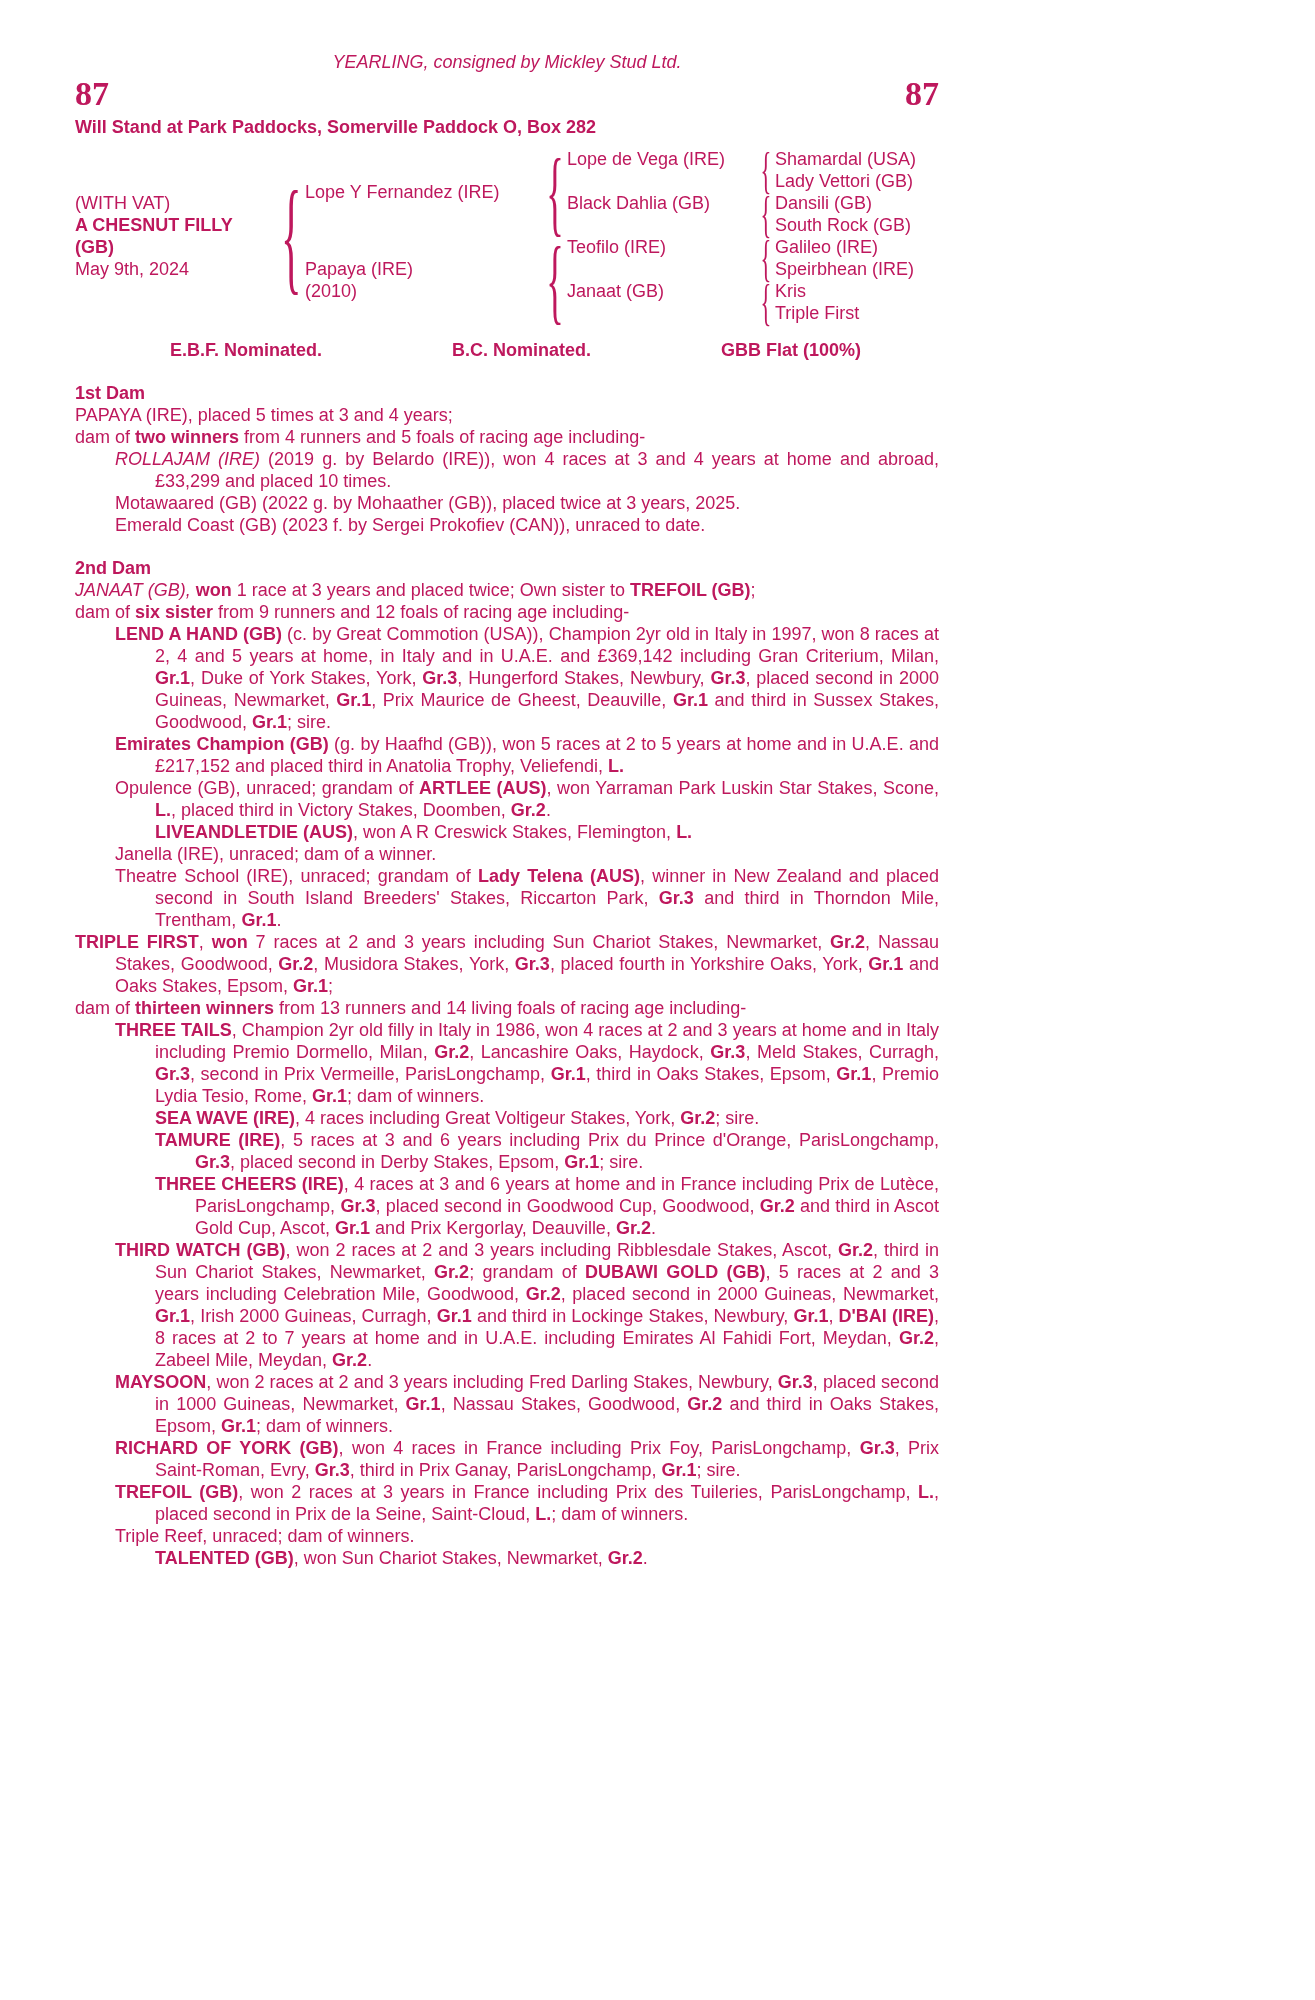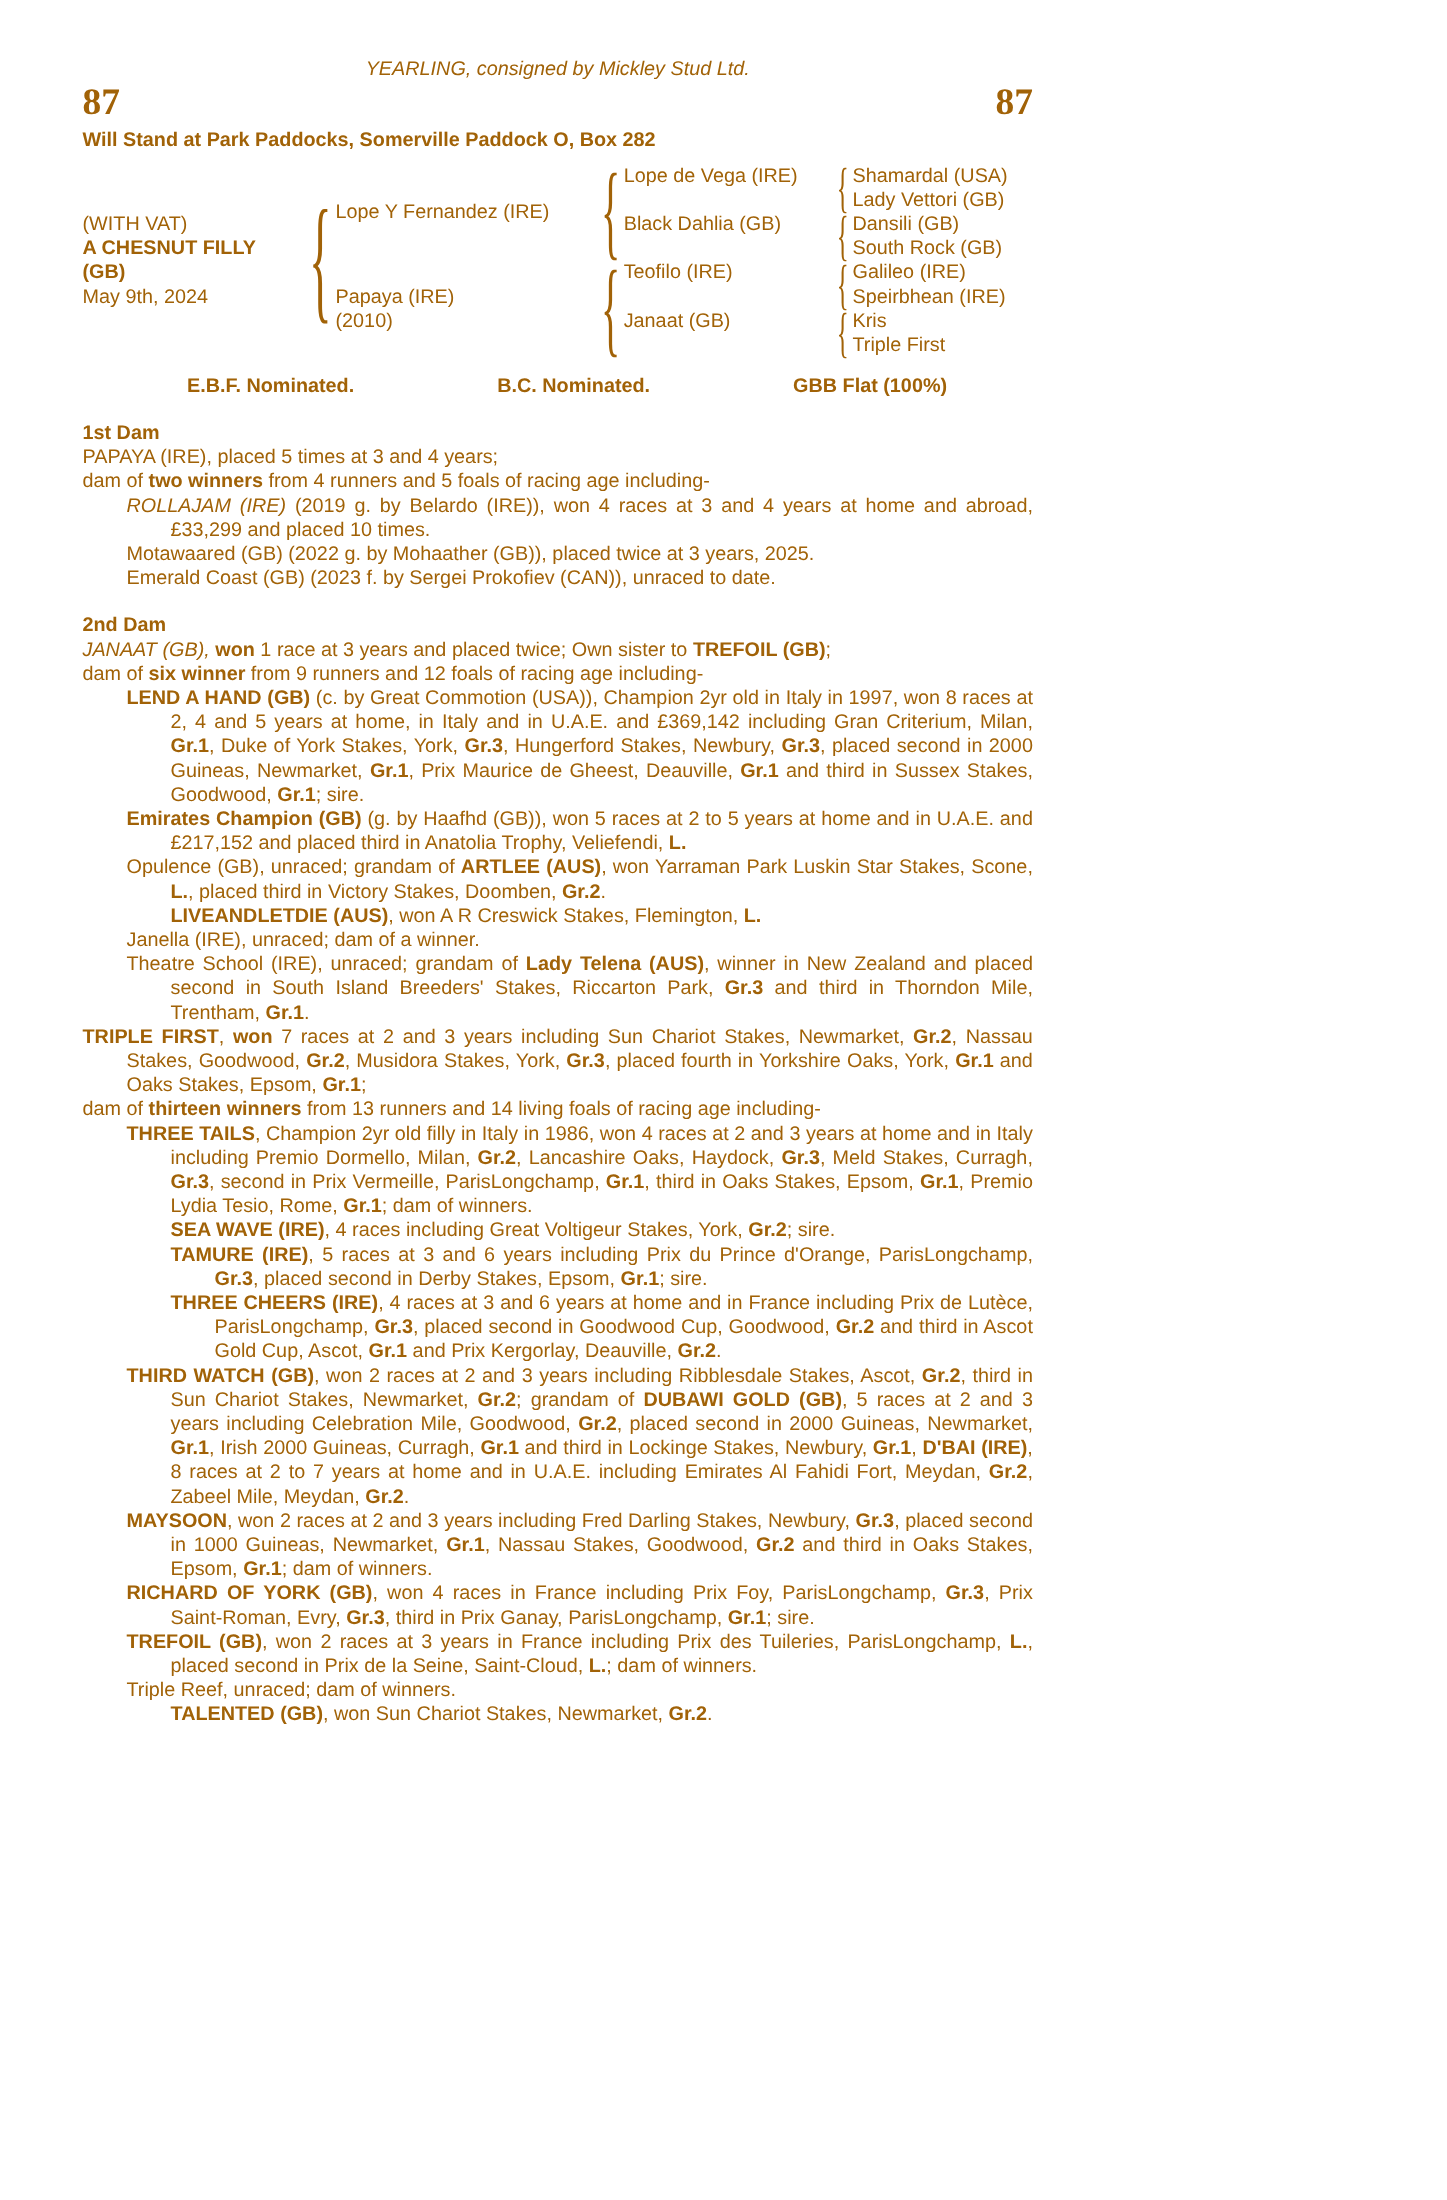--- a/index.html
+++ b/index.html
@@ -1,17 +1,17 @@
 <!DOCTYPE html>
 <html><head>
 <meta charset="utf-8">
 <style>
   html,body { margin:0; padding:0; background:#e8e8e8; }
   .page {
-    width:1315px; height:2000px; background:#ffffff; color:#a16207;
+    width:1315px; height:2000px; background:#ffffff; color:#be185d;
     font-family:"Liberation Sans", sans-serif; font-size:18px;
     position:relative; margin:0 auto; overflow:hidden;
   }
   .content { width:864px; padding-left:75px; padding-top:52px; }
 
   .header-title { text-align:center; font-style:italic; font-size:18px; }
   .lot-row { display:flex; justify-content:space-between; align-items:flex-start;
              font-size:34px; font-weight:bold; margin-top:2px; line-height:38px;font-family:Liberation Serif, serif; }
   .stand-line { font-weight:bold; font-size:18px; margin-top:4px; }
 
@@ -151,21 +151,21 @@
 
     <div>
         <div class="sec-head">1st Dam</div>
         <div class="para i0h"><span>PAPAYA (IRE), placed 5 times at 3 and 4 years;</span></div>
         <div class="para i0"><span>dam of </span><span class="b">two winners</span><span> from 4 runners and 5 foals of racing age including-</span></div>
         <div class="para i1h"><span class="i">ROLLAJAM (IRE)</span><span> (2019 g. by Belardo (IRE)), won 4 races at 3 and 4 years at home and abroad, £33,299 and placed 10 times.</span></div>
         <div class="para i1h"><span>Motawaared (GB) (2022 g. by Mohaather (GB)), placed twice at 3 years, 2025.</span></div>
         <div class="para i1h"><span>Emerald Coast (GB) (2023 f. by Sergei Prokofiev (CAN)), unraced to date.</span></div>
         <div class="sec-head">2nd Dam</div>
         <div class="para i0h"><span class="i">JANAAT (GB),</span><span> </span><span class="b">won</span><span> 1 race at 3 years and placed twice; Own sister to </span><span class="b">TREFOIL (GB)</span><span>;</span></div>
-        <div class="para i0"><span>dam of </span><span class="b">six winner</span><span> from 9 runners and 12 foals of racing age including-</span></div>
+        <div class="para i0"><span>dam of </span><span class="b">six sister</span><span> from 9 runners and 12 foals of racing age including-</span></div>
         <div class="para i1h"><span class="b">LEND A HAND (GB)</span><span> (c. by Great Commotion (USA)), Champion 2yr old in Italy in 1997, won 8 races at 2, 4 and 5 years at home, in Italy and in U.A.E. and £369,142 including Gran Criterium, Milan, </span><span class="b">Gr.1</span><span>, Duke of York Stakes, York, </span><span class="b">Gr.3</span><span>, Hungerford Stakes, Newbury, </span><span class="b">Gr.3</span><span>, placed second in 2000 Guineas, Newmarket, </span><span class="b">Gr.1</span><span>, Prix Maurice de Gheest, Deauville, </span><span class="b">Gr.1</span><span> and third in Sussex Stakes, Goodwood, </span><span class="b">Gr.1</span><span>; sire.</span></div>
         <div class="para i1h"><span class="b">Emirates Champion (GB)</span><span> (g. by Haafhd (GB)), won 5 races at 2 to 5 years at home and in U.A.E. and £217,152 and placed third in Anatolia Trophy, Veliefendi, </span><span class="b">L.</span></div>
         <div class="para i1h"><span>Opulence (GB), unraced; grandam of </span><span class="b">ARTLEE (AUS)</span><span>, won Yarraman Park Luskin Star Stakes, Scone, </span><span class="b">L.</span><span>, placed third in Victory Stakes, Doomben, </span><span class="b">Gr.2</span><span>.</span></div>
         <div class="para i2h"><span class="b">LIVEANDLETDIE (AUS)</span><span>, won A R Creswick Stakes, Flemington, </span><span class="b">L.</span></div>
         <div class="para i1h"><span>Janella (IRE), unraced; dam of a winner.</span></div>
         <div class="para i1h"><span>Theatre School (IRE), unraced; grandam of </span><span class="b">Lady Telena (AUS)</span><span>, winner in New Zealand and placed second in South Island Breeders' Stakes, Riccarton Park, </span><span class="b">Gr.3</span><span> and third in Thorndon Mile, Trentham, </span><span class="b">Gr.1</span><span>.</span></div>
         <div class="para i0h"><span class="b">TRIPLE FIRST</span><span>, </span><span class="b">won</span><span> 7 races at 2 and 3 years including Sun Chariot Stakes, Newmarket, </span><span class="b">Gr.2</span><span>, Nassau Stakes, Goodwood, </span><span class="b">Gr.2</span><span>, Musidora Stakes, York, </span><span class="b">Gr.3</span><span>, placed fourth in Yorkshire Oaks, York, </span><span class="b">Gr.1</span><span> and Oaks Stakes, Epsom, </span><span class="b">Gr.1</span><span>;</span></div>
         <div class="para i0"><span>dam of </span><span class="b">thirteen winners</span><span> from 13 runners and 14 living foals of racing age including-</span></div>
         <div class="para i1h"><span class="b">THREE TAILS</span><span>, Champion 2yr old filly in Italy in 1986, won 4 races at 2 and 3 years at home and in Italy including Premio Dormello, Milan, </span><span class="b">Gr.2</span><span>, Lancashire Oaks, Haydock, </span><span class="b">Gr.3</span><span>, Meld Stakes, Curragh, </span><span class="b">Gr.3</span><span>, second in Prix Vermeille, ParisLongchamp, </span><span class="b">Gr.1</span><span>, third in Oaks Stakes, Epsom, </span><span class="b">Gr.1</span><span>, Premio Lydia Tesio, Rome, </span><span class="b">Gr.1</span><span>; dam of winners.</span></div>
         <div class="para i2h"><span class="b">SEA WAVE (IRE)</span><span>, 4 races including Great Voltigeur Stakes, York, </span><span class="b">Gr.2</span><span>; sire.</span></div>

